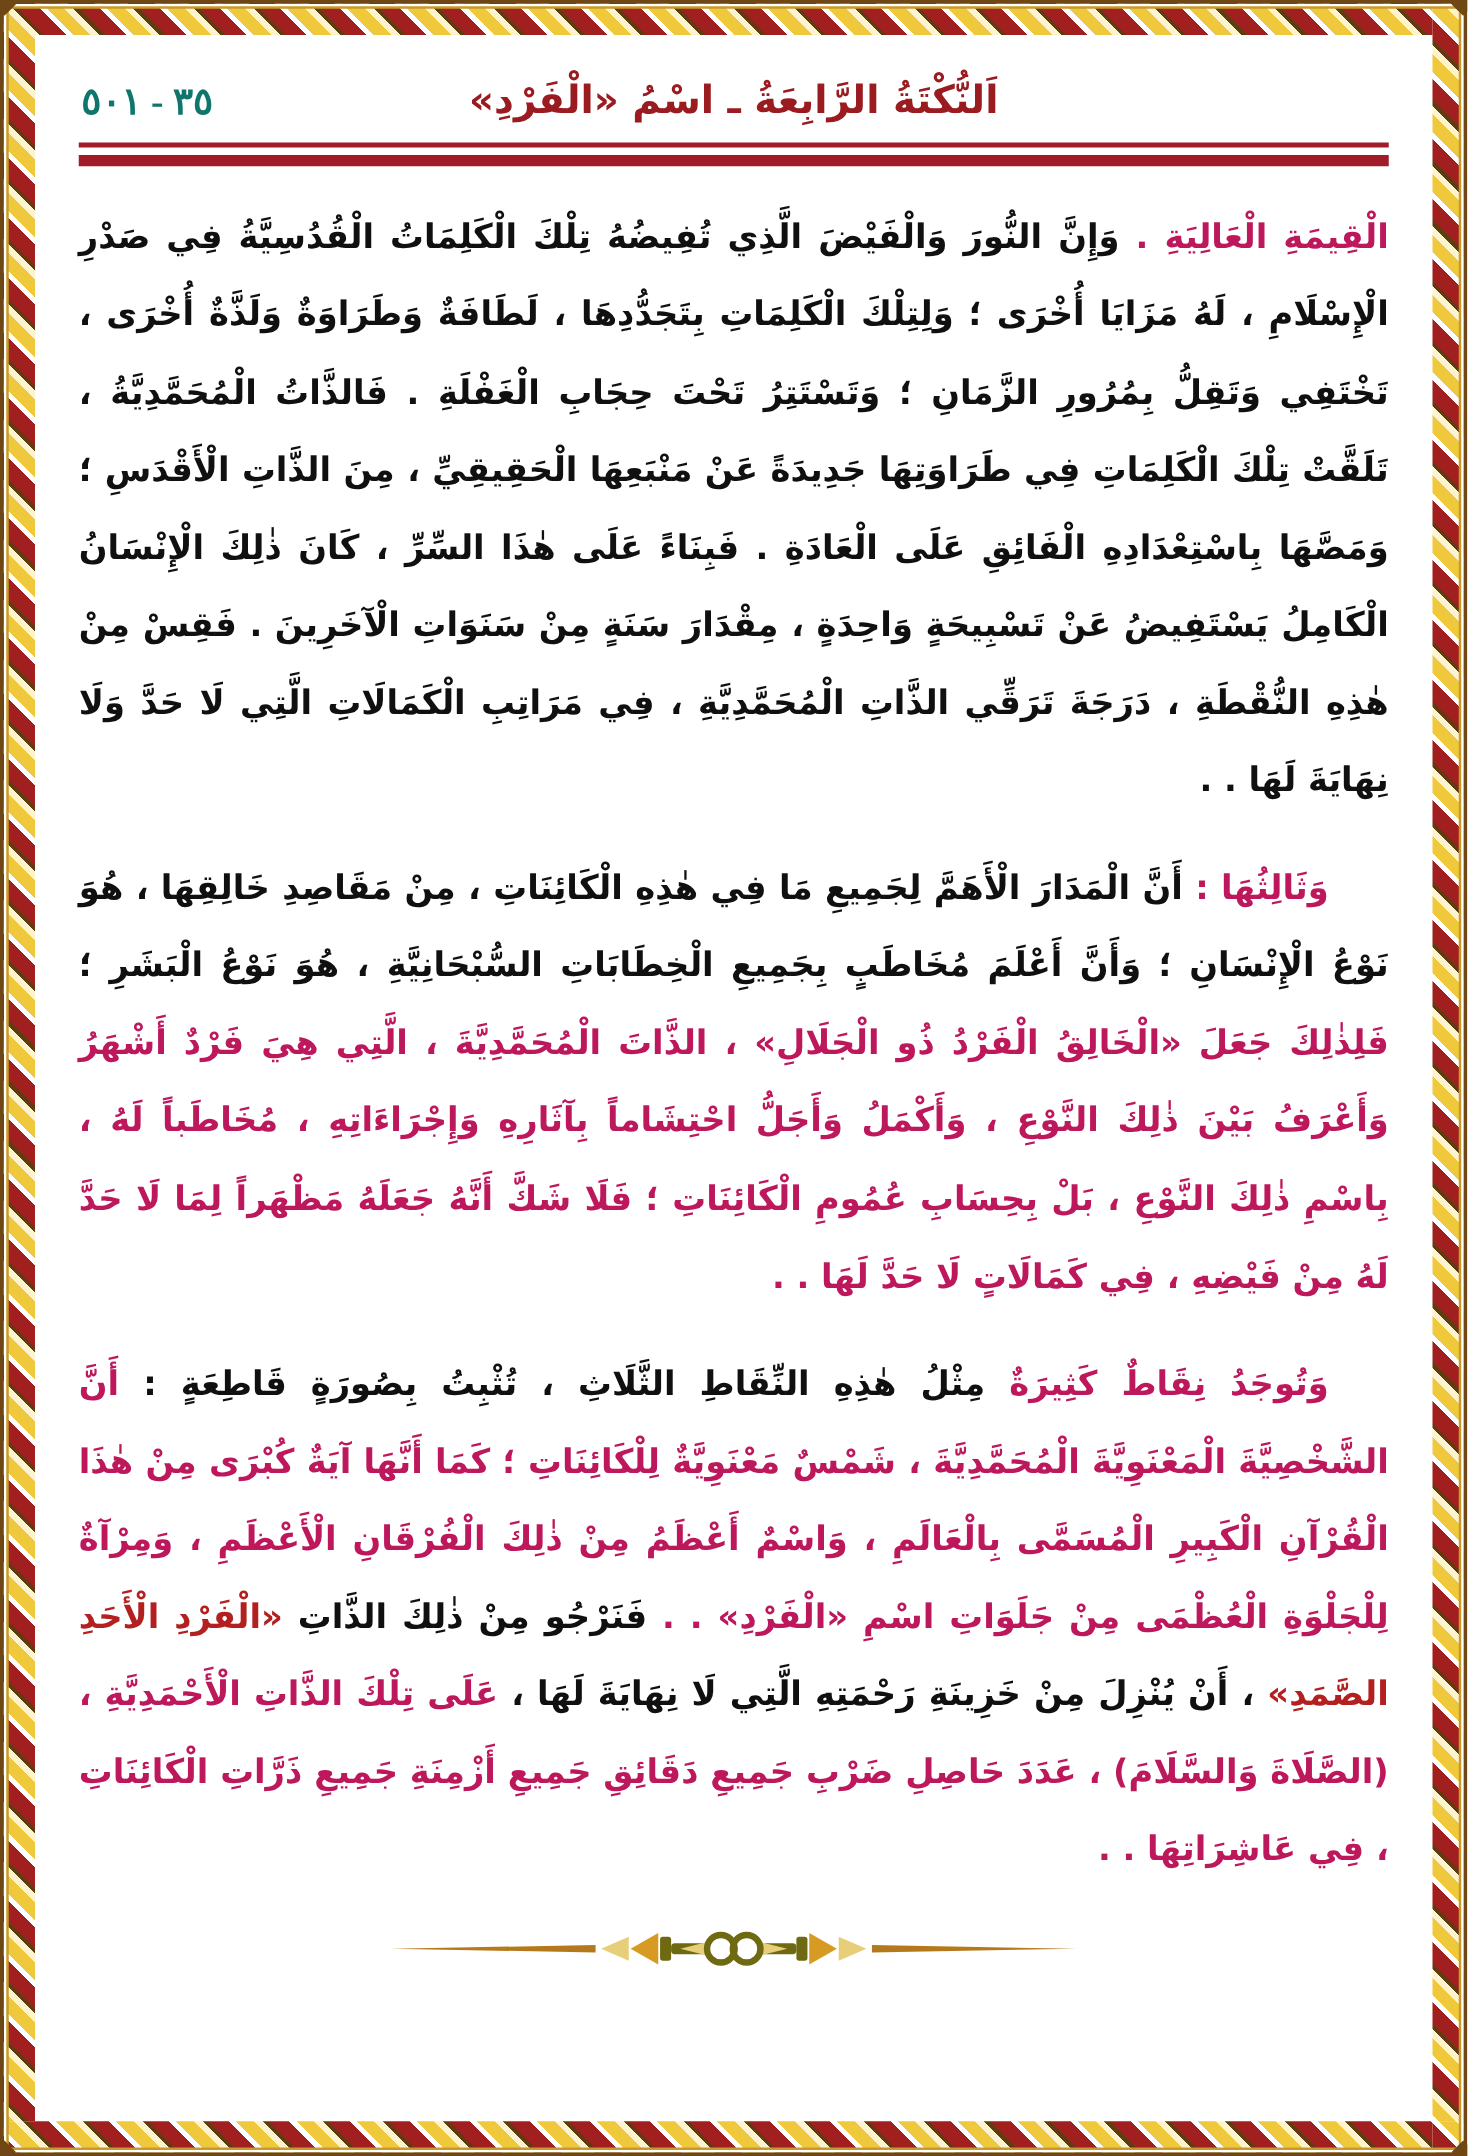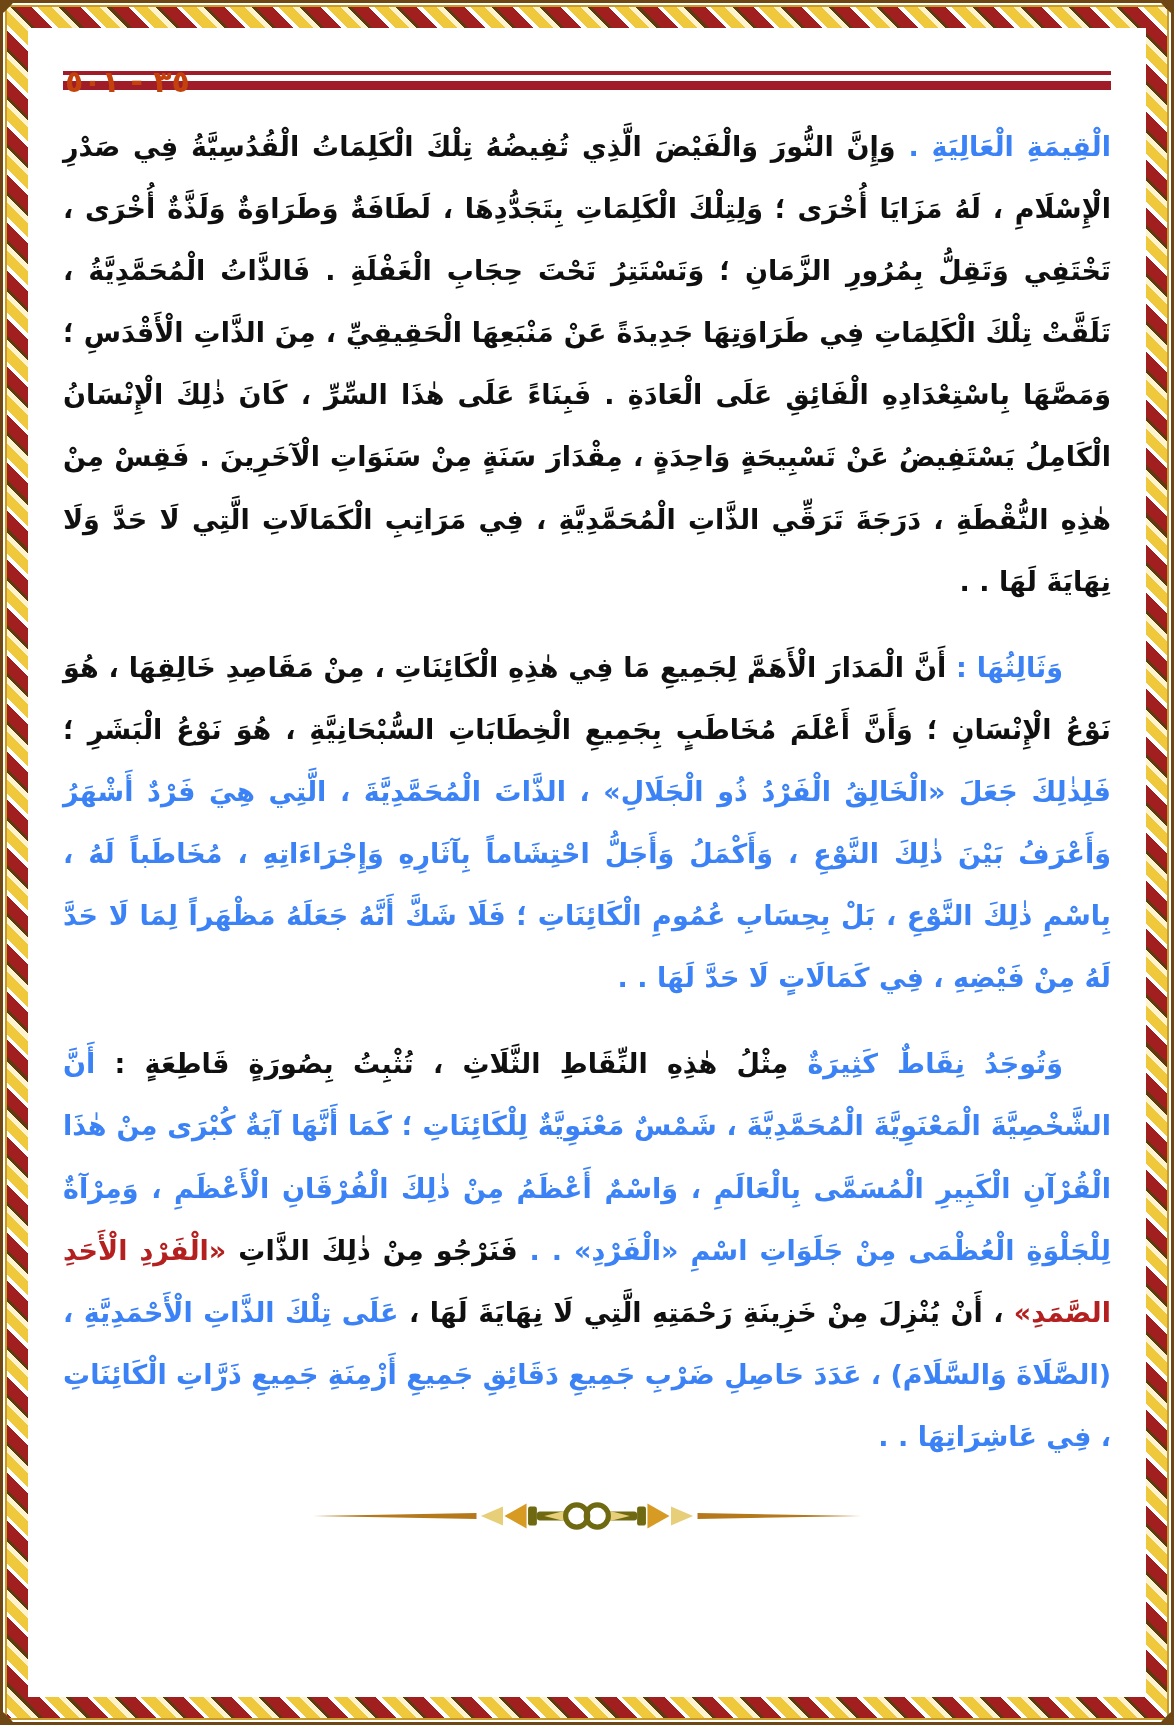--- a/index.html
+++ b/index.html
@@ -19,28 +19,28 @@
     position:absolute;inset:0;border:3px solid #6e4714;
     box-shadow:inset 0 0 0 2px #ffffff, inset 0 0 0 4px #c79a2a;
   }
   .corner{position:absolute;width:13px;height:13px;background:#6e4714;transform:rotate(45deg);}
   .corner.tl{left:-3px;top:-3px;} .corner.tr{right:-3px;top:-3px;}
   .corner.bl{left:-3px;bottom:-3px;} .corner.br{right:-3px;bottom:-3px;}
 
   .content{position:absolute;inset:33px;padding:26px 30px 0 30px;direction:rtl;}
 
   .header{position:relative;text-align:center;color:#9a1b20;font-weight:bold;font-size:31px;line-height:1.4;}
-  .pagenum{position:absolute;left:2px;top:2px;font-size:30px;color:#c2410c;}
+  .pagenum{position:absolute;left:2px;top:2px;font-size:30px;color:#0f766e;font-family:Liberation Serif, serif;}
 
   .rules{margin-top:12px;height:6px;border-top:4px solid #a01c28;border-bottom:9px solid #a01c28;}
 
   .body{margin-top:26px;font-size:27px;font-weight:bold;line-height:2.3;text-align:justify;color:#101010;}
   .body p{margin:0 0 24px 0;}
   .body p.indent{text-indent:48px;}
-  .t-red{color:#3b82f6;}
+  .t-red{color:#be185d;}
   .t-bright{color:#b3201f;}
 
   .verse{text-align:center;font-size:30px;font-weight:bold;color:#3b4e9e;margin:6px 0 26px 0;line-height:1.9;}
   .verse .deco{color:#a01c28;}
   .verse .bracket{font-size:40px;vertical-align:-4px;}
   .verse .rosette{font-size:30px;}
 
   .divider{text-align:center;margin-top:8px;}
 </style>
 </head>
@@ -52,20 +52,21 @@
   <div class="frame-inner"></div>
   <div class="corner tl"></div>
   <div class="corner tr"></div>
   <div class="corner bl"></div>
   <div class="corner br"></div>
 
   <main class="content">
 
     <header class="header">
       <span class="pagenum">٣٥ - ٥٠١</span>
+      <span>اَلنُّكْتَةُ الرَّابِعَةُ ـ اسْمُ «الْفَرْدِ»</span>
     </header>
 
     <div class="rules"></div>
 
     <section class="body">
       <p>
         <span class="t-red">الْقِيمَةِ الْعَالِيَةِ . </span><span>وَإِنَّ النُّورَ وَالْفَيْضَ الَّذِي تُفِيضُهُ تِلْكَ الْكَلِمَاتُ الْقُدُسِيَّةُ فِي صَدْرِ الْإِسْلَامِ ، لَهُ مَزَايَا أُخْرَى ؛ وَلِتِلْكَ الْكَلِمَاتِ بِتَجَدُّدِهَا ، لَطَافَةٌ وَطَرَاوَةٌ وَلَذَّةٌ أُخْرَى ، تَخْتَفِي وَتَقِلُّ بِمُرُورِ الزَّمَانِ ؛ وَتَسْتَتِرُ تَحْتَ حِجَابِ الْغَفْلَةِ . فَالذَّاتُ الْمُحَمَّدِيَّةُ ، تَلَقَّتْ تِلْكَ الْكَلِمَاتِ فِي طَرَاوَتِهَا جَدِيدَةً عَنْ مَنْبَعِهَا الْحَقِيقِيِّ ، مِنَ الذَّاتِ الْأَقْدَسِ ؛ وَمَصَّهَا بِاسْتِعْدَادِهِ الْفَائِقِ عَلَى الْعَادَةِ . فَبِنَاءً عَلَى هٰذَا السِّرِّ ، كَانَ ذٰلِكَ الْإِنْسَانُ الْكَامِلُ يَسْتَفِيضُ عَنْ تَسْبِيحَةٍ وَاحِدَةٍ ، مِقْدَارَ سَنَةٍ مِنْ سَنَوَاتِ الْآخَرِينَ . فَقِسْ مِنْ هٰذِهِ النُّقْطَةِ ، دَرَجَةَ تَرَقِّي الذَّاتِ الْمُحَمَّدِيَّةِ ، فِي مَرَاتِبِ الْكَمَالَاتِ الَّتِي لَا حَدَّ وَلَا نِهَايَةَ لَهَا . .</span>
       </p>
       <p class="indent">
         <span class="t-red">وَثَالِثُهَا : </span><span>أَنَّ الْمَدَارَ الْأَهَمَّ لِجَمِيعِ مَا فِي هٰذِهِ الْكَائِنَاتِ ، مِنْ مَقَاصِدِ خَالِقِهَا ، هُوَ نَوْعُ الْإِنْسَانِ ؛ وَأَنَّ أَعْلَمَ مُخَاطَبٍ بِجَمِيعِ الْخِطَابَاتِ السُّبْحَانِيَّةِ ، هُوَ نَوْعُ الْبَشَرِ ؛ </span><span class="t-red">فَلِذٰلِكَ جَعَلَ «الْخَالِقُ الْفَرْدُ ذُو الْجَلَالِ» ، الذَّاتَ الْمُحَمَّدِيَّةَ ، الَّتِي هِيَ فَرْدٌ أَشْهَرُ وَأَعْرَفُ بَيْنَ ذٰلِكَ النَّوْعِ ، وَأَكْمَلُ وَأَجَلُّ احْتِشَاماً بِآثَارِهِ وَإِجْرَاءَاتِهِ ، مُخَاطَباً لَهُ ، بِاسْمِ ذٰلِكَ النَّوْعِ ، بَلْ بِحِسَابِ عُمُومِ الْكَائِنَاتِ ؛ فَلَا شَكَّ أَنَّهُ جَعَلَهُ مَظْهَراً لِمَا لَا حَدَّ لَهُ مِنْ فَيْضِهِ ، فِي كَمَالَاتٍ لَا حَدَّ لَهَا . .</span>

